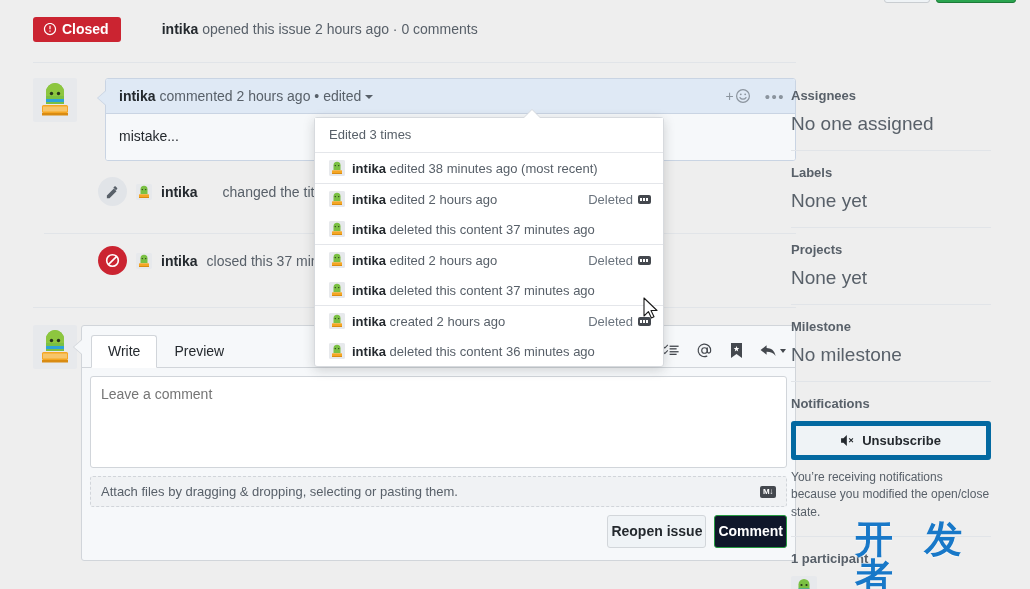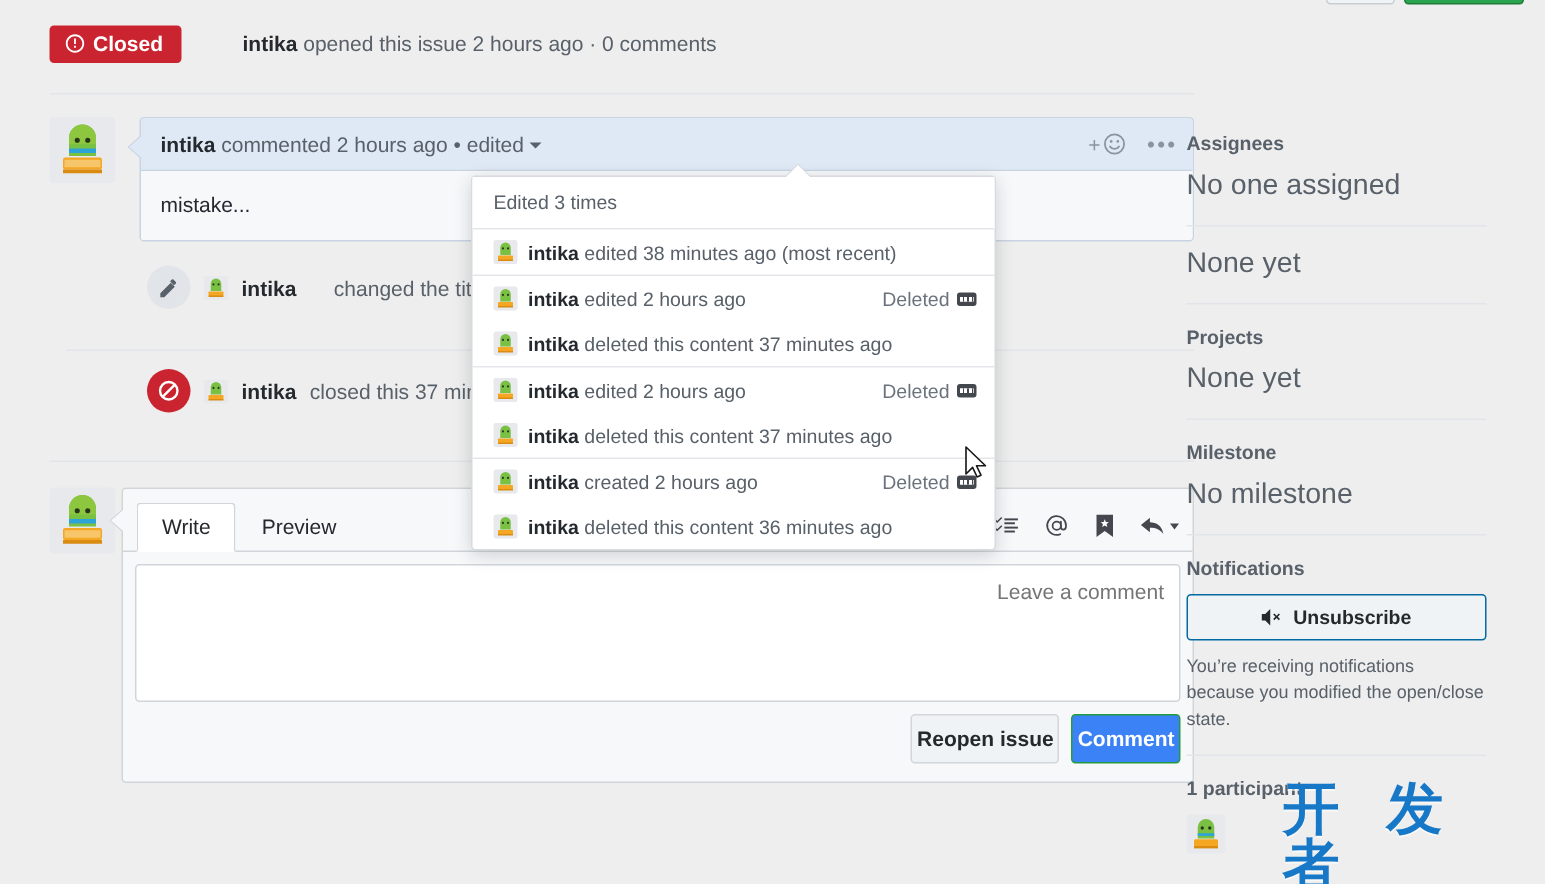--- a/index.html
+++ b/index.html
@@ -50,21 +50,21 @@
 
   .avatar {
     width: 44px; height: 44px; border-radius: 3px; overflow: hidden;
     background: #e7e9ec; position: relative; flex: none;
   }
   .avatar.sm { width: 16px; height: 16px; border-radius: 2px; }
   .avatar.p  { width: 26px; height: 26px; border-radius: 3px; }
   .avatar svg { display: block; width: 100%; height: 100%; }
 
   
-  .comment-row { display: flex; gap: 16px; position: relative; }
+  .comment-row { display: flex; gap: 28px; position: relative; }
   .comment-box {
     flex: 1; border: 1px solid #c9d4e3; border-radius: 3px; background: #fff;
     position: relative;
   }
   .comment-box:before {
     content: ""; position: absolute; left: -9px; top: 11px;
     width: 0; height: 0;
     border-top: 8px solid transparent; border-bottom: 8px solid transparent;
     border-right: 9px solid #c9d4e3;
   }
@@ -152,50 +152,50 @@
   .tab-icons svg { display: block; }
   .mini-caret {
     display: inline-block; width: 0; height: 0; margin-left: 3px;
     border-left: 3.5px solid transparent; border-right: 3.5px solid transparent;
     border-top: 4px solid #44484e; vertical-align: middle;
   }
   .editor-wrap { padding: 8px; }
   .editor {
     width: 100%; height: 92px; border: 1px solid #d1d5da; border-radius: 3px;
     background: #fff; padding: 9px 10px; font-family: "Liberation Sans", sans-serif;
-    font-size: 14px; color: #b6bbc1; resize: none; outline: none; display: block; text-align: right;
+    font-size: 14px; color: #b6bbc1; resize: none; outline: none; display: block;
   }
   .dropzone {
     margin: 0 8px 8px; border: 1px dashed #d1d5da; border-radius: 3px;
     background: #f0f2f4; padding: 7px 10px; font-size: 13px; color: #586069;
     display: flex; align-items: center;
   }
   .md-icon {
     margin-left: auto; background: #44484e; color: #fff; border-radius: 2px;
     font-size: 8px; font-weight: bold; padding: 2px 3px; line-height: 1;
     letter-spacing: -0.3px;
   }
   .form-actions {
     display: flex; justify-content: flex-end; gap: 8px; padding: 0 8px 12px;
   }
   .btn {
     font-family: "Liberation Sans", sans-serif; font-size: 14px; font-weight: bold;
     padding: 8px 3px; border-radius: 3px; line-height: 1.1; cursor: pointer;
   }
   .btn-gray { background: #eff3f6; border: 1px solid #d2d6da; color: #24292e; }
-  .btn-green { background: #3b82f6; border: 1px solid #259b41; color: #fff; }
+  .btn-green { background: #0f172a; border: 1px solid #259b41; color: #fff; }
 
   
   .sidebar { position: absolute; left: 791px; top: 88px; width: 200px; }
   .sb-block { padding-bottom: 15px; }
   .sb-title { font-size: 13px; font-weight: bold; color: #586069; margin-bottom: 10px; }
   .sb-value { font-size: 19px; color: #586069; }
   .sb-hr { height: 1px; background: #e1e4e8; margin: 0 0 14px 0; }
   .unsub-btn {
-    width: 100%; background: #eff3f6; border: 1px solid #0369a1; border-radius: 3px;
+    width: 100%; background: #eff3f6; border: 5px solid #0369a1; border-radius: 3px;
     padding: 7px 8px; font-size: 13px; font-weight: bold; color: #24292e;
     display: flex; align-items: center; justify-content: center; gap: 6px;
     cursor: pointer; font-family: "Liberation Sans", sans-serif;
   }
   .unsub-note { font-size: 12px; color: #586069; line-height: 1.45; margin-top: 9px; }
   .participants { display: flex; gap: 4px; margin-top: 9px; }
 
   
   .dropdown {
     position: absolute; left: 314px; top: 117px; width: 350px;
@@ -408,34 +408,39 @@
           <svg width="17" height="14" viewBox="0 0 17 14" fill="#44484e">
             <path d="M6.6 1.2v2.9C11 4.3 14.5 6.2 15.6 12c-2-2.9-4.9-4.2-9-4.2v3L0.6 6 6.6 1.2z"></path>
           </svg>
           <span class="mini-caret"></span>
         </span>
       </div>
     </div>
     <div class="editor-wrap">
       <textarea class="editor" placeholder="Leave a comment" style=""></textarea>
     </div>
+    <div class="dropzone">
+      <span>Attach files by dragging &amp; dropping, selecting or pasting them.</span>
+      <span class="md-icon">M↓</span>
+    </div>
     <div class="form-actions">
       <button class="btn btn-gray">Reopen issue</button>
       <button class="btn btn-green">Comment</button>
     </div>
   </div>
 </div>
 
 <div class="sidebar">
   <div class="sb-block">
     <div class="sb-title">Assignees</div>
     <div class="sb-value">No one assigned</div>
   </div>
   <div class="sb-hr"></div>
   <div class="sb-block">
+    <div class="sb-title">Labels</div>
     <div class="sb-value">None yet</div>
   </div>
   <div class="sb-hr"></div>
   <div class="sb-block">
     <div class="sb-title">Projects</div>
     <div class="sb-value">None yet</div>
   </div>
   <div class="sb-hr"></div>
   <div class="sb-block">
     <div class="sb-title">Milestone</div>

